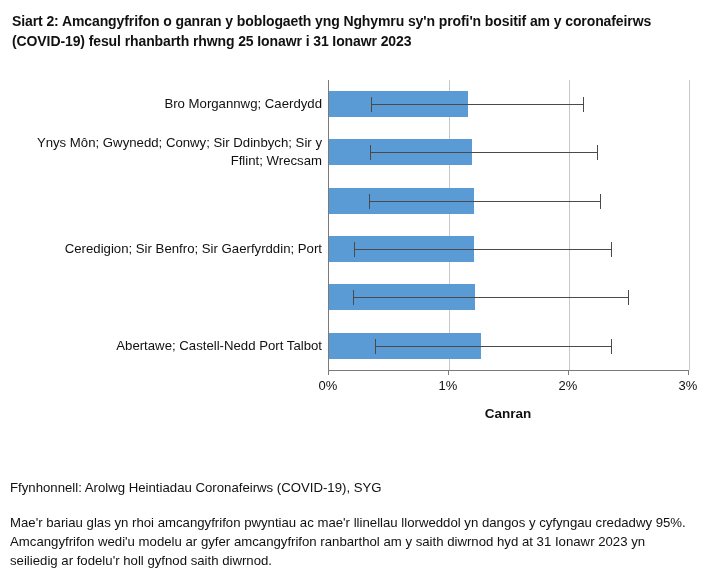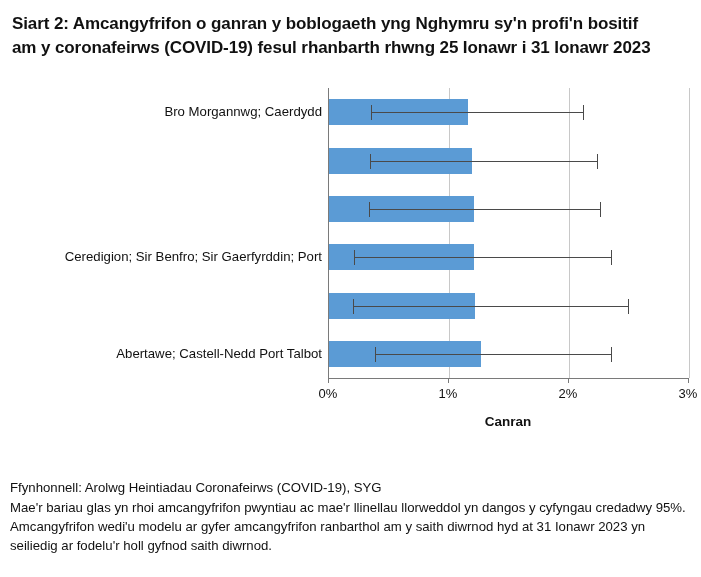--- a/index.html
+++ b/index.html
@@ -15,21 +15,21 @@
     overflow: hidden;
   }
   .page {
     position: relative;
     width: 701px;
     height: 577px;
     box-sizing: border-box;
     padding: 8px 10px 0 10px;
   }
   .title {
-    font-size: 17px;
+    font-size: 14px;
     font-weight: bold;
     line-height: 1.42;
     color: #111111;
     letter-spacing: -0.1px;
     margin: 4px 0 0 2px;
     width: 640px;
   }
 
   
   .chart-wrap {
@@ -137,34 +137,35 @@
     top: 478px;
     width: 686px;
     font-size: 13.2px;
     line-height: 1.45;
     color: #111111;
   }
   .notes p {
     margin: 0;
   }
   .notes .src {
-    margin-bottom: 1px;
+    margin-bottom: 16px;
   }
 </style>
 </head>
 <body>
 
 <div class="page">
 
   <div class="title">Siart 2: Amcangyfrifon o ganran y boblogaeth yng Nghymru sy'n profi'n bositif am y coronafeirws (COVID-19) fesul rhanbarth rhwng 25 Ionawr i 31 Ionawr 2023</div>
 
   <div class="chart-wrap">
 
     <div class="cat-label-box" id="catbox">
         <div class="cat-label" style="top: 15.1667px;">Bro Morgannwg; Caerdydd</div>
+        <div class="cat-label" style="top: 54.5px;">Ynys Môn; Gwynedd; Conwy; Sir Ddinbych; Sir y Fflint; Wrecsam</div>
         <div class="cat-label" style="top: 160.167px;">Ceredigion; Sir Benfro; Sir Gaerfyrddin; Port</div>
         <div class="cat-label" style="top: 256.833px;">Abertawe; Castell-Nedd Port Talbot</div>
       </div>
 
     <div class="plot" id="plot">
         <div class="gridline" style="left: 120px;"></div>
         <div class="gridline" style="left: 240px;"></div>
         <div class="gridline" style="left: 360px;"></div>
         <div class="bar-row" style="top: 4.16667px; height: 40px;">
           <div class="bar" style="width: 139.2px; top: 7px; background: rgb(91, 155, 213);"></div>

